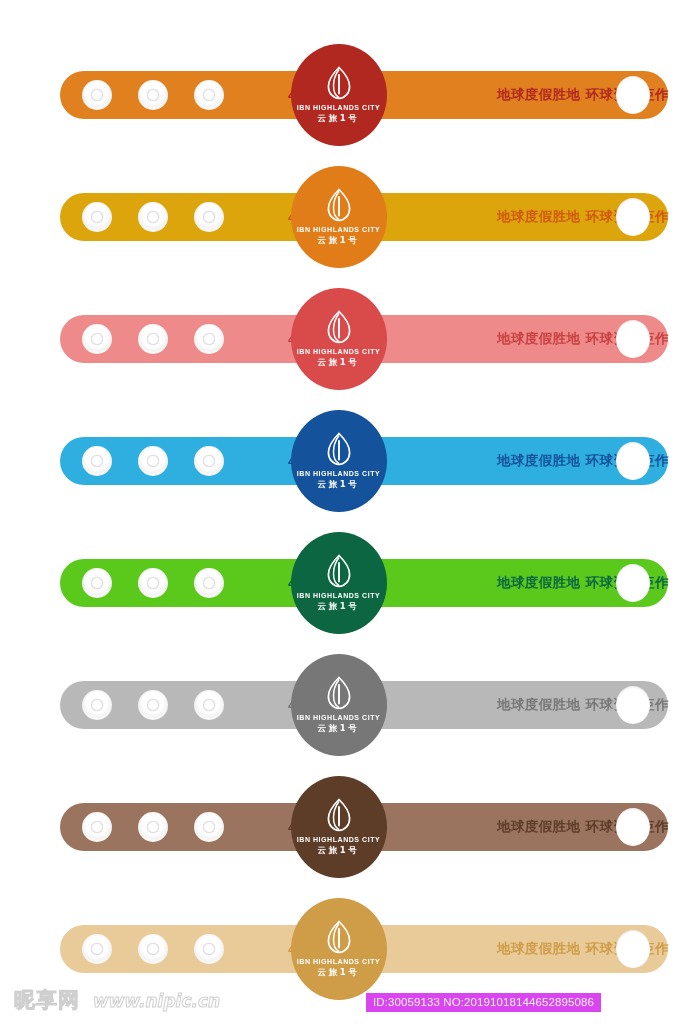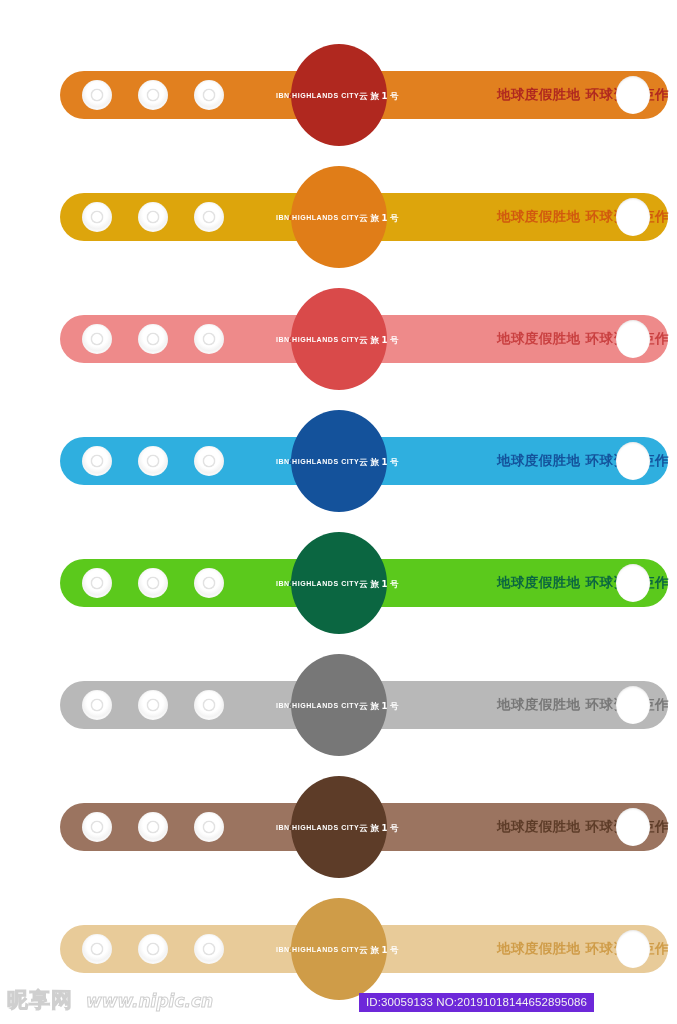--- a/index.html
+++ b/index.html
@@ -107,20 +107,21 @@
   
   .badge {
     position: absolute;
     left: 50%;
     top: 65px;
     transform: translate(-50%, -50%);
     width: 96px;
     height: 102px;
     border-radius: 50%;
     display: flex;
+    flex-direction: column;
     align-items: center;
     justify-content: center;
   }
 
   .badge-mark {
     width: 26px;
     height: 34px;
     margin-top: -2px;
     margin-bottom: 4px;
   }
@@ -142,21 +143,21 @@
     letter-spacing: 2.6px;
     color: #ffffff;
     white-space: nowrap;
     line-height: 1;
     font-family: "DejaVu Sans", sans-serif;
   }
 
   
   .footer {
     position: absolute;
-    left: 1px;
+    left: 8px;
     bottom: 0;
     width: 596px;
     height: 46px;
   }
   .wm-logo {
     position: absolute;
     left: 6px;
     bottom: 10px;
     display: flex;
     align-items: baseline;
@@ -174,21 +175,21 @@
     font-size: 17px;
     font-style: italic;
     letter-spacing: 0px;
     font-family: "DejaVu Sans", sans-serif;
     margin-left: 7px;
   }
   .wm-id {
     position: absolute;
     right: 3px;
     bottom: 12px;
-    background: #6d28d9;
+    background: #d946ef;
     color: #f2f2f2;
     font-size: 11.5px;
     padding: 3px 7px 4px 7px;
     letter-spacing: 0.1px;
     white-space: nowrap;
     font-family: "Liberation Sans", sans-serif;
     text-align: center;
   }
 </style>
 </head>

